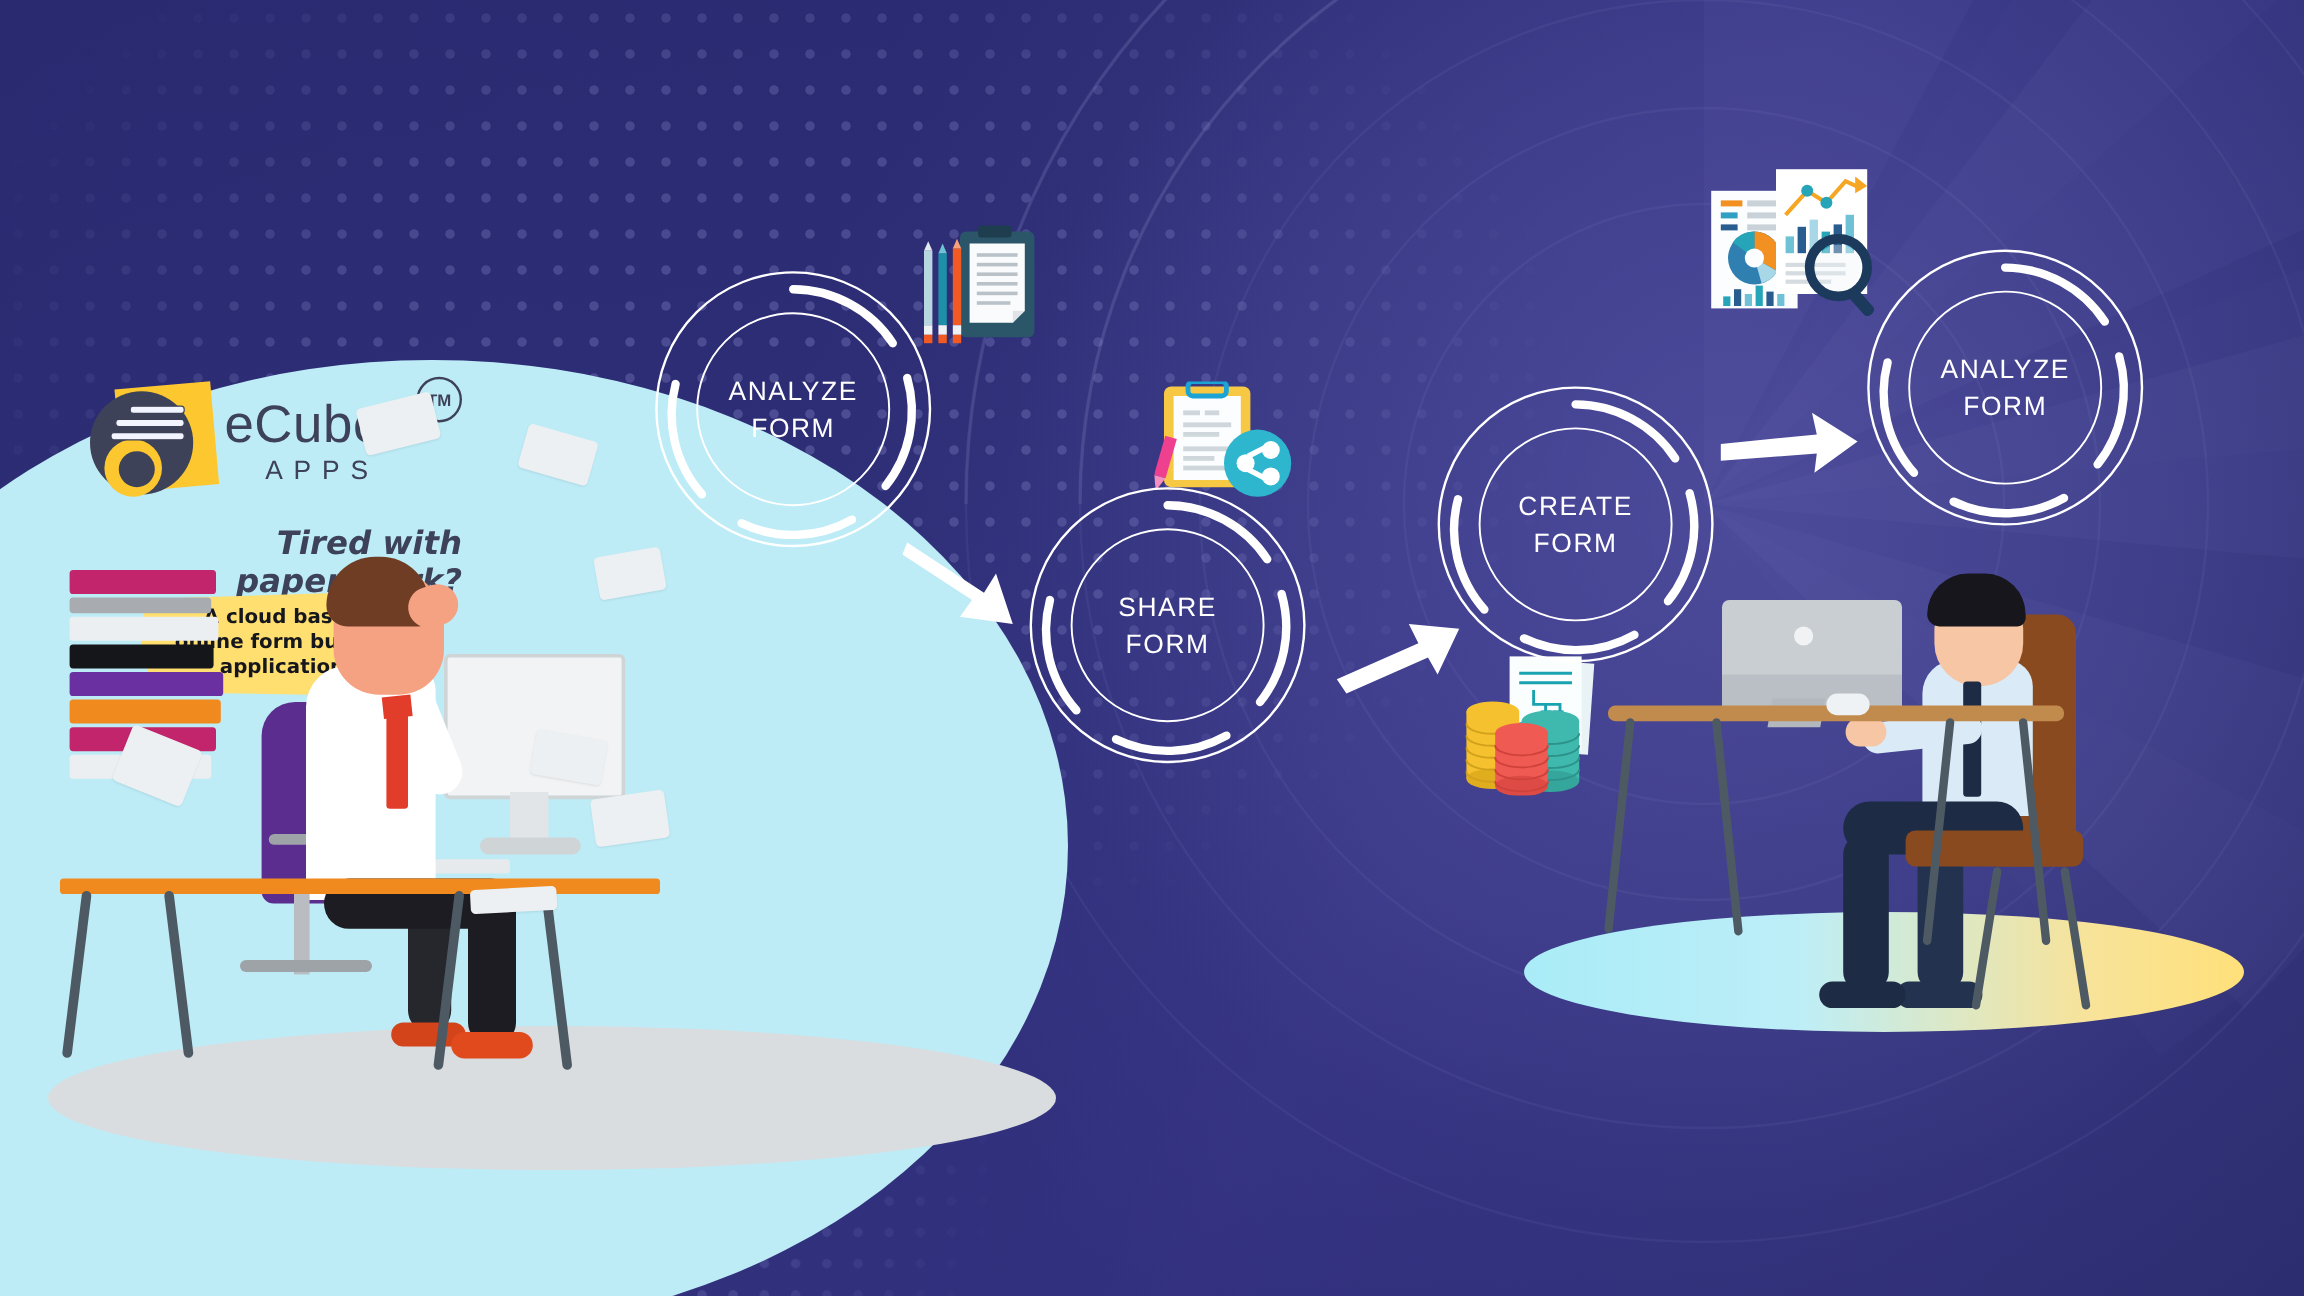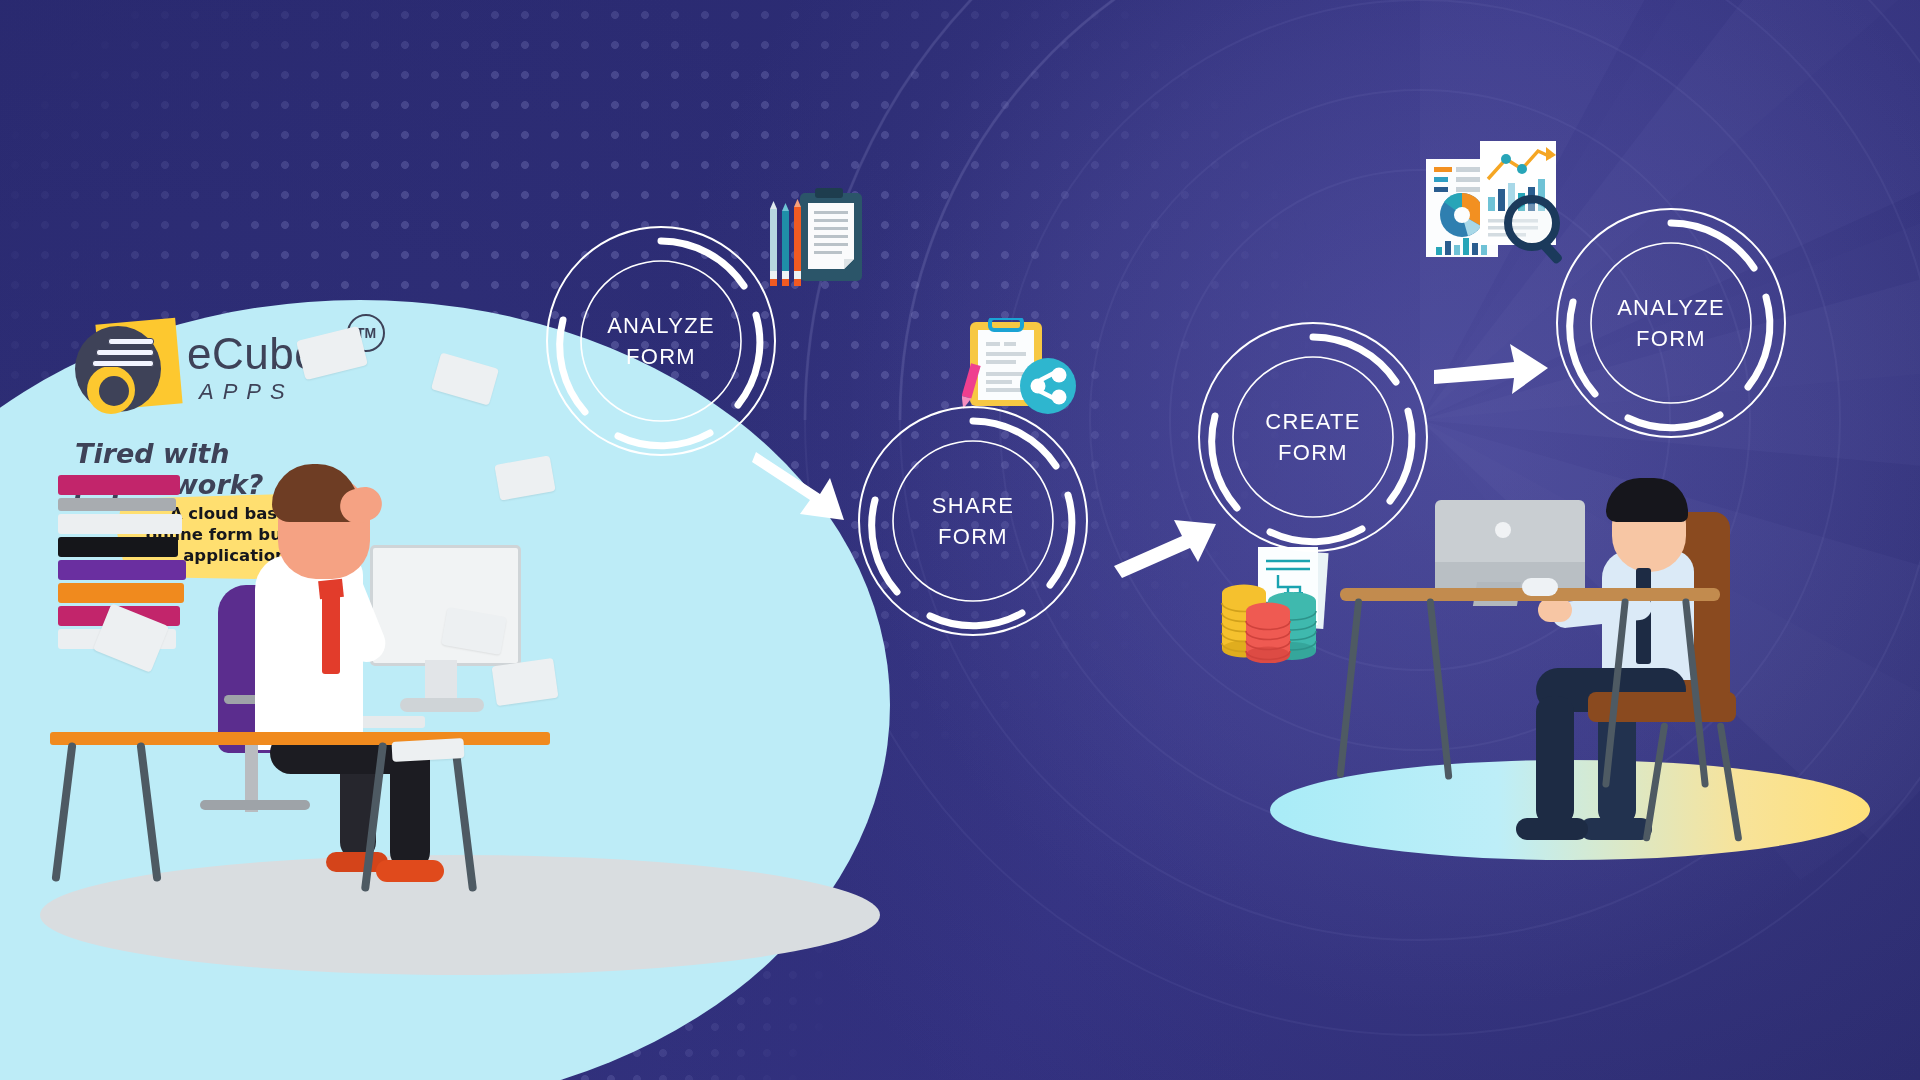--- a/index.html
+++ b/index.html
@@ -59,27 +59,27 @@
     content:"";position:absolute;left:12px;bottom:-2px;width:48px;height:48px;border-radius:50%;
     background:#fdc82f;
   }
   .logo-e:before{
     content:"";position:absolute;left:24px;bottom:6px;width:30px;height:30px;border-radius:50%;
     background:#3e4258;z-index:3;
   }
   .logo-lines{position:absolute;left:17px;top:20px;width:60px;z-index:4;}
   .logo-lines span{display:block;height:5px;background:#f2f4ff;border-radius:3px;margin-bottom:4px;border:1px solid #3e4258;}
   .brand-name{font-size:44px;color:#3e4258;letter-spacing:.5px;line-height:1;font-weight:400;}
-  .brand-sub{font-size:22px;color:#3e4258;letter-spacing:9px;line-height:1;margin-top:5px;margin-left:12px;font-style:italic;}
+  .brand-sub{font-size:22px;color:#3e4258;letter-spacing:9px;line-height:1;margin-top:5px;margin-left:34px;}
   .tm{
     position:absolute;left:272px;top:-4px;width:34px;height:34px;border-radius:50%;border:2.5px solid #3e4258;
     color:#3e4258;font-size:14px;font-weight:bold;display:flex;align-items:center;justify-content:center;
   }
   .tagline{
-    margin-top:22px;text-align:left;width:310px;color:#3e4258;font-size:27px;line-height:1.15;
+    margin-top:22px;text-align:right;width:310px;color:#3e4258;font-size:27px;line-height:1.15;
     font-family:"DejaVu Sans",sans-serif;font-style:italic;font-weight:600;
   }
   .badge{
     position:absolute;left:117px;top:492px;width:216px;padding:11px 10px 14px;background:#ffdf70;
     color:#16171d;font-size:16.5px;font-weight:bold;line-height:1.28;text-align:center;
     clip-path:polygon(2% 8%,97% 0%,100% 52%,95% 60%,100% 72%,96% 100%,4% 96%,0% 46%);
     font-family:"DejaVu Sans",sans-serif;
   }
 
   

